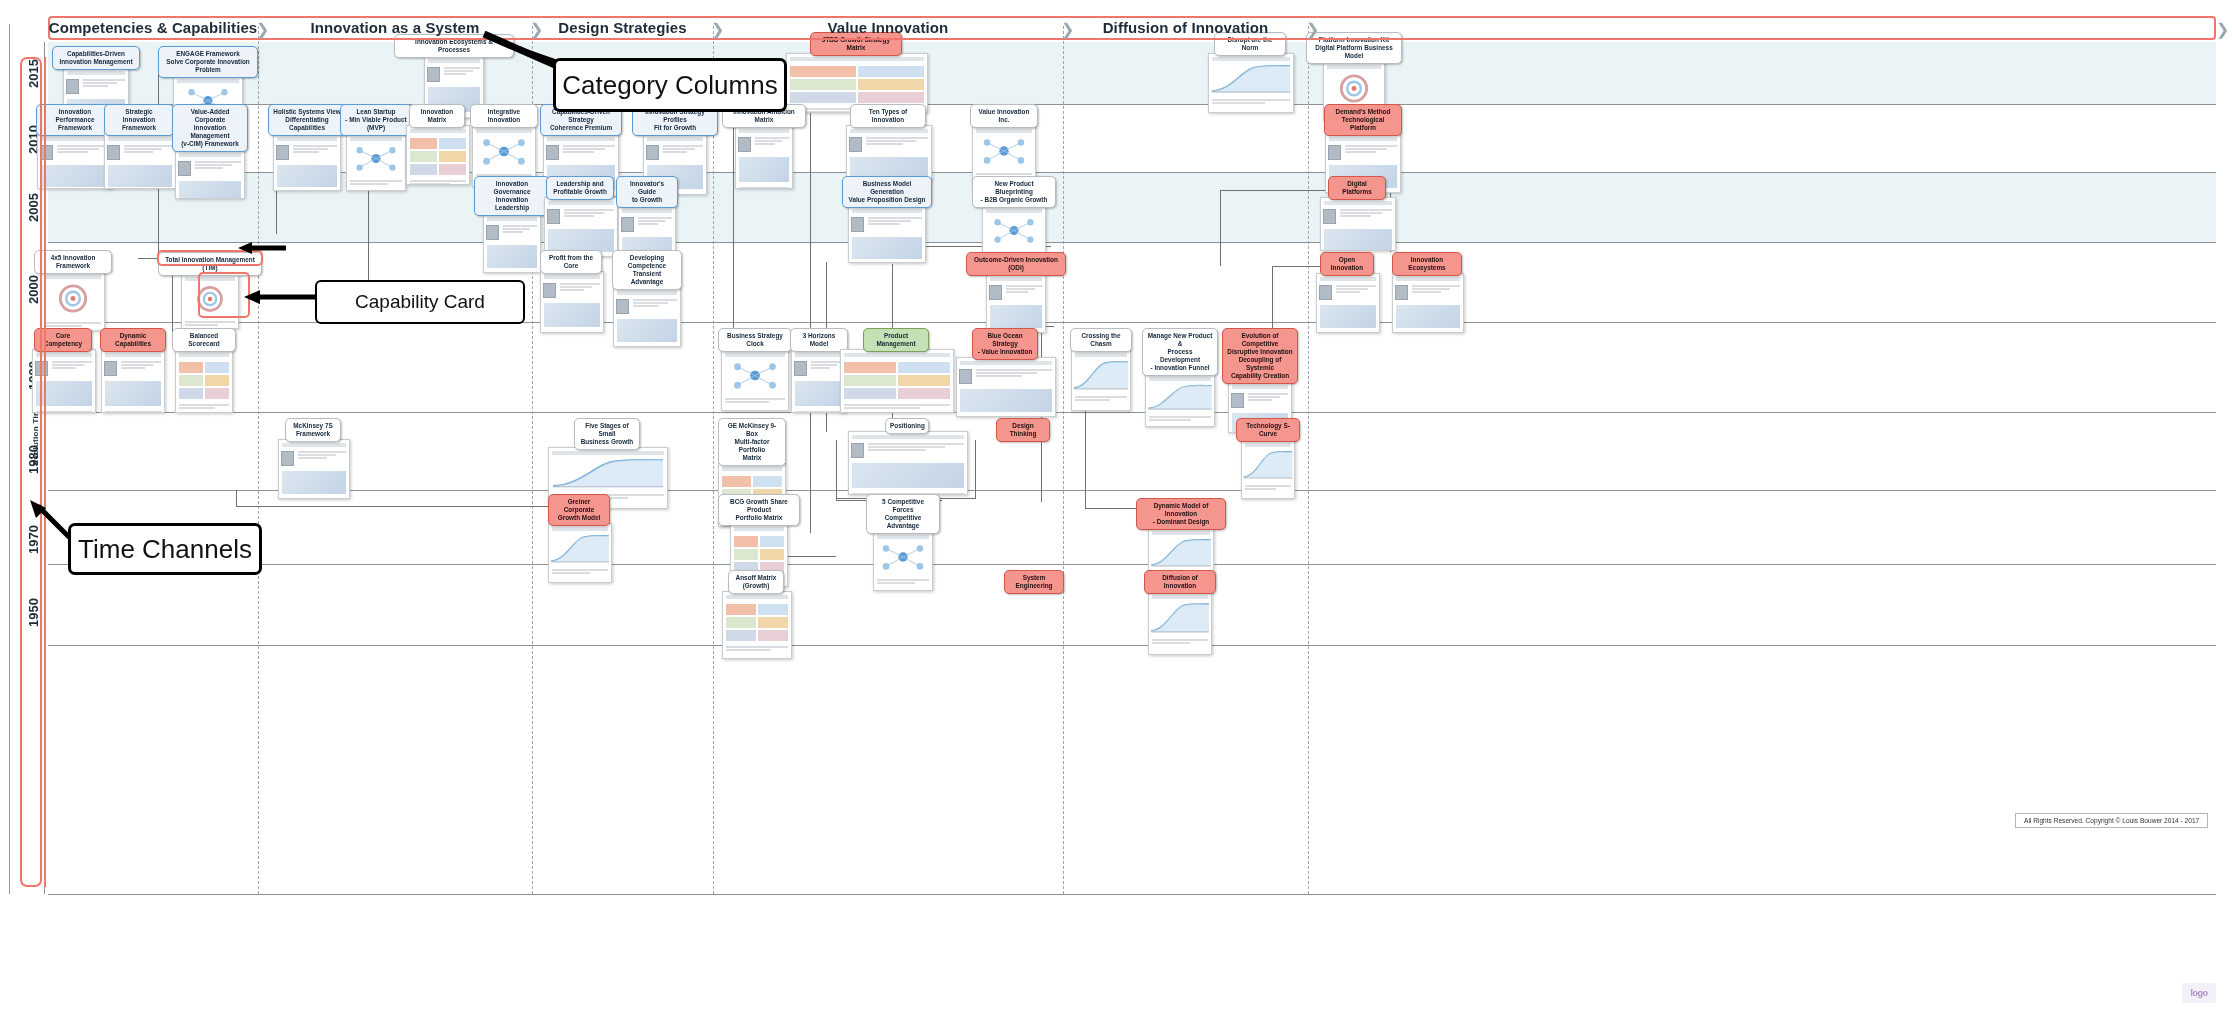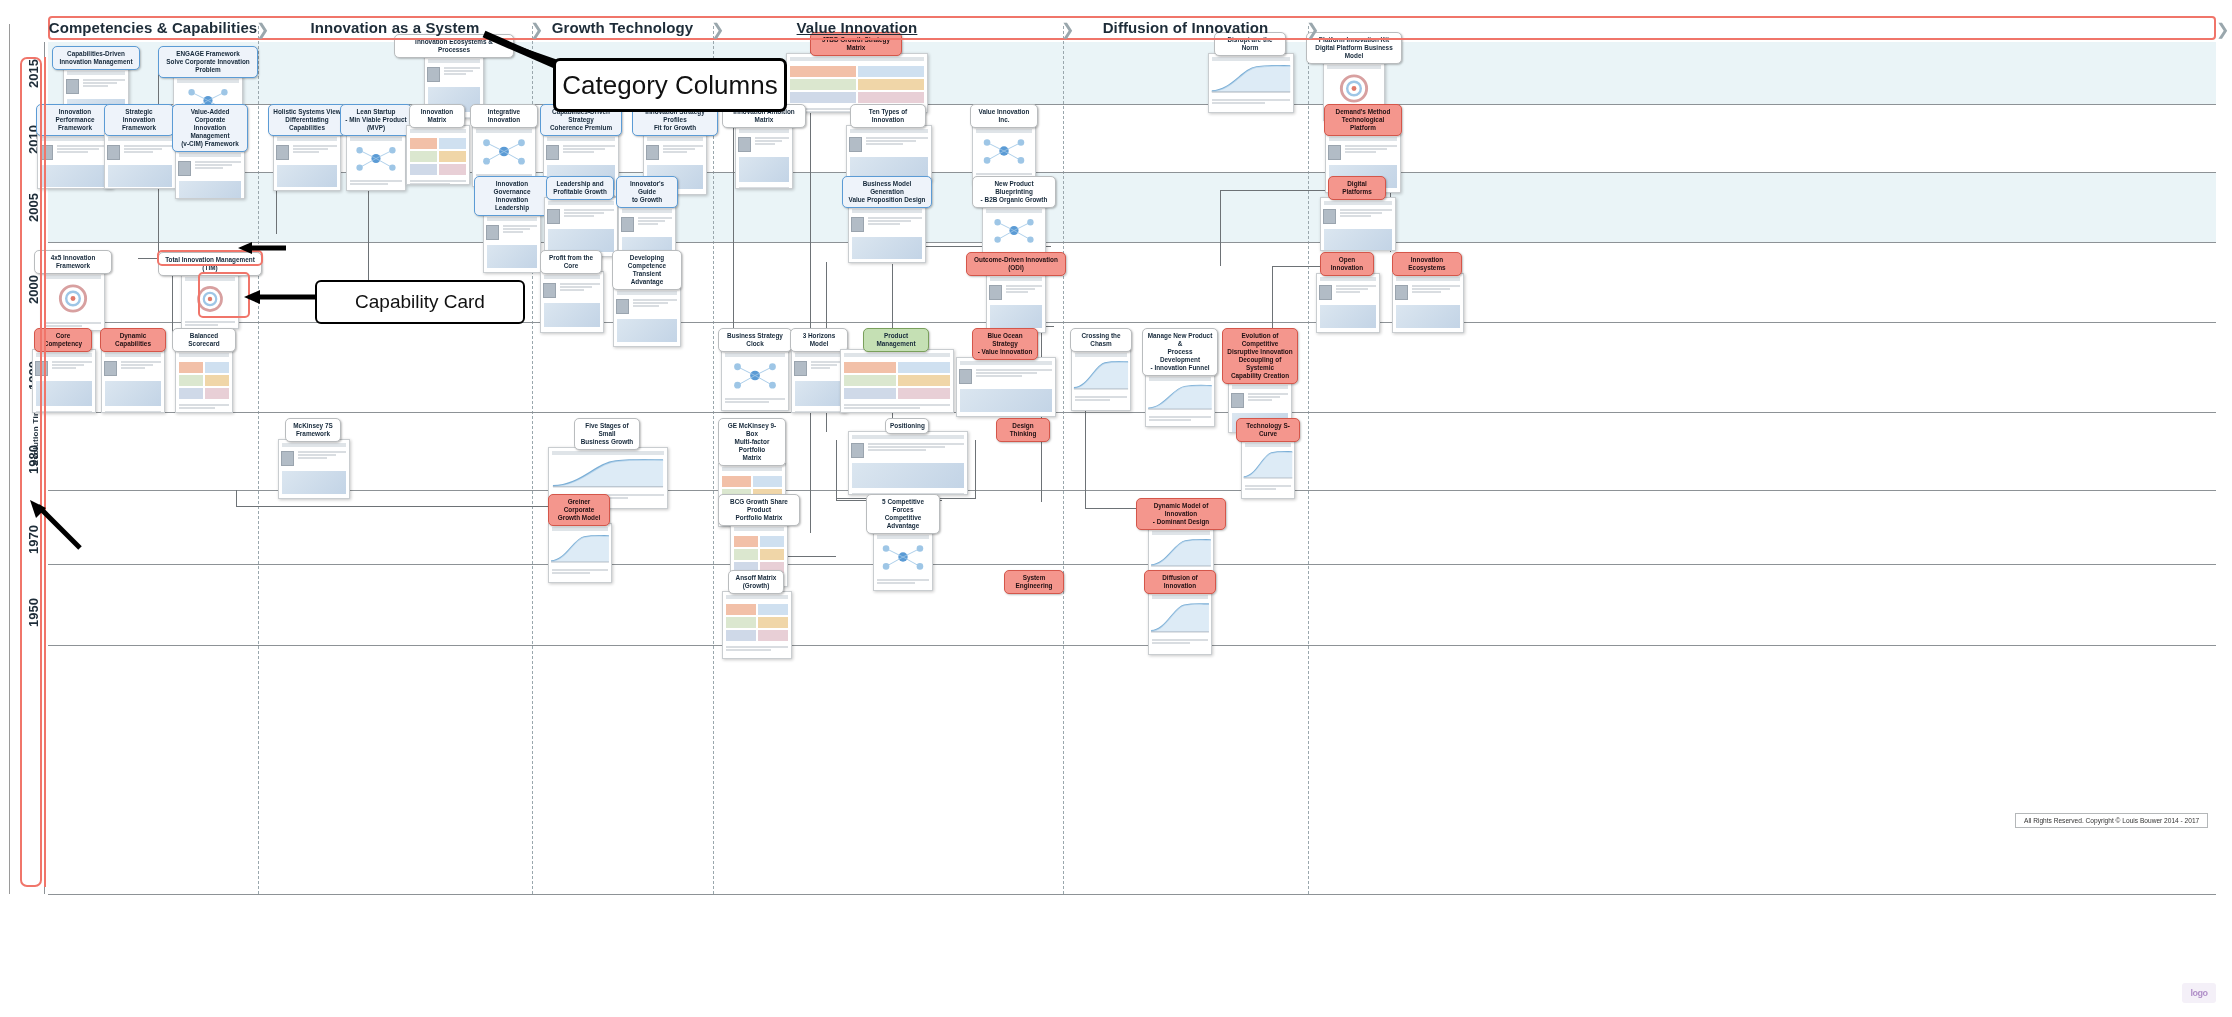--- a/index.html
+++ b/index.html
@@ -128,22 +128,22 @@
 
   <div class="colsep" style="left:258px;"></div>
   <div class="colsep" style="left:532px;"></div>
   <div class="colsep" style="left:713px;"></div>
   <div class="colsep" style="left:1063px;"></div>
   <div class="colsep" style="left:1308px;"></div>
 
   <div class="header-band"></div>
   <div class="cat-header" style="left:48px;width:210px;">Competencies &amp; Capabilities</div>
   <div class="cat-header" style="left:258px;width:274px;text-align:right;">Innovation as a System</div>
-  <div class="cat-header" style="left:532px;width:181px;">Growth Technology</div>
-  <div class="cat-header" style="left:682px;width:350px;text-decoration:underline;">Value Innovation</div>
+  <div class="cat-header" style="left:532px;width:181px;">Design Strategies</div>
+  <div class="cat-header" style="left:713px;width:350px;">Value Innovation</div>
   <div class="cat-header" style="left:1063px;width:245px;">Diffusion of Innovation</div>
 
   <div class="colsep-top" style="left:256px;">❯</div>
   <div class="colsep-top" style="left:530px;">❯</div>
   <div class="colsep-top" style="left:711px;">❯</div>
   <div class="colsep-top" style="left:1061px;">❯</div>
   <div class="colsep-top" style="left:1306px;">❯</div>
   <div class="colsep-top" style="left:2216px;">❯</div>
 
   <div class="conn v" style="left:172px;top:258px;height:78px;"></div>
@@ -1042,17 +1042,18 @@
     <path d="M78 12 L12 12" stroke="#000" stroke-width="5"></path>
     <path d="M2 12 L18 5 L18 19 Z" fill="#000"></path>
   </svg>
   <div class="callout small" style="left:315px;top:280px;width:186px;height:34px;">Capability Card</div>
   <div class="hl-box" style="left:198px;top:272px;width:52px;height:46px;"></div>
 
   <svg class="ann-arrow" style="left:26px;top:498px;width:58px;height:56px;" viewBox="0 0 58 56">
     <path d="M54 50 L12 8" stroke="#000" stroke-width="5"></path>
     <path d="M4 2 L20 10 L10 20 Z" fill="#000"></path>
   </svg>
+  <div class="callout" style="left:68px;top:523px;width:160px;height:38px;">Time Channels</div>
 
   <div class="copyright" style="left:2015px;top:813px;">All Rights Reserved.  Copyright © Louis Bouwer 2014 - 2017</div>
 
   <div class="logo">logo</div>
 </div>
 
 </body></html>

